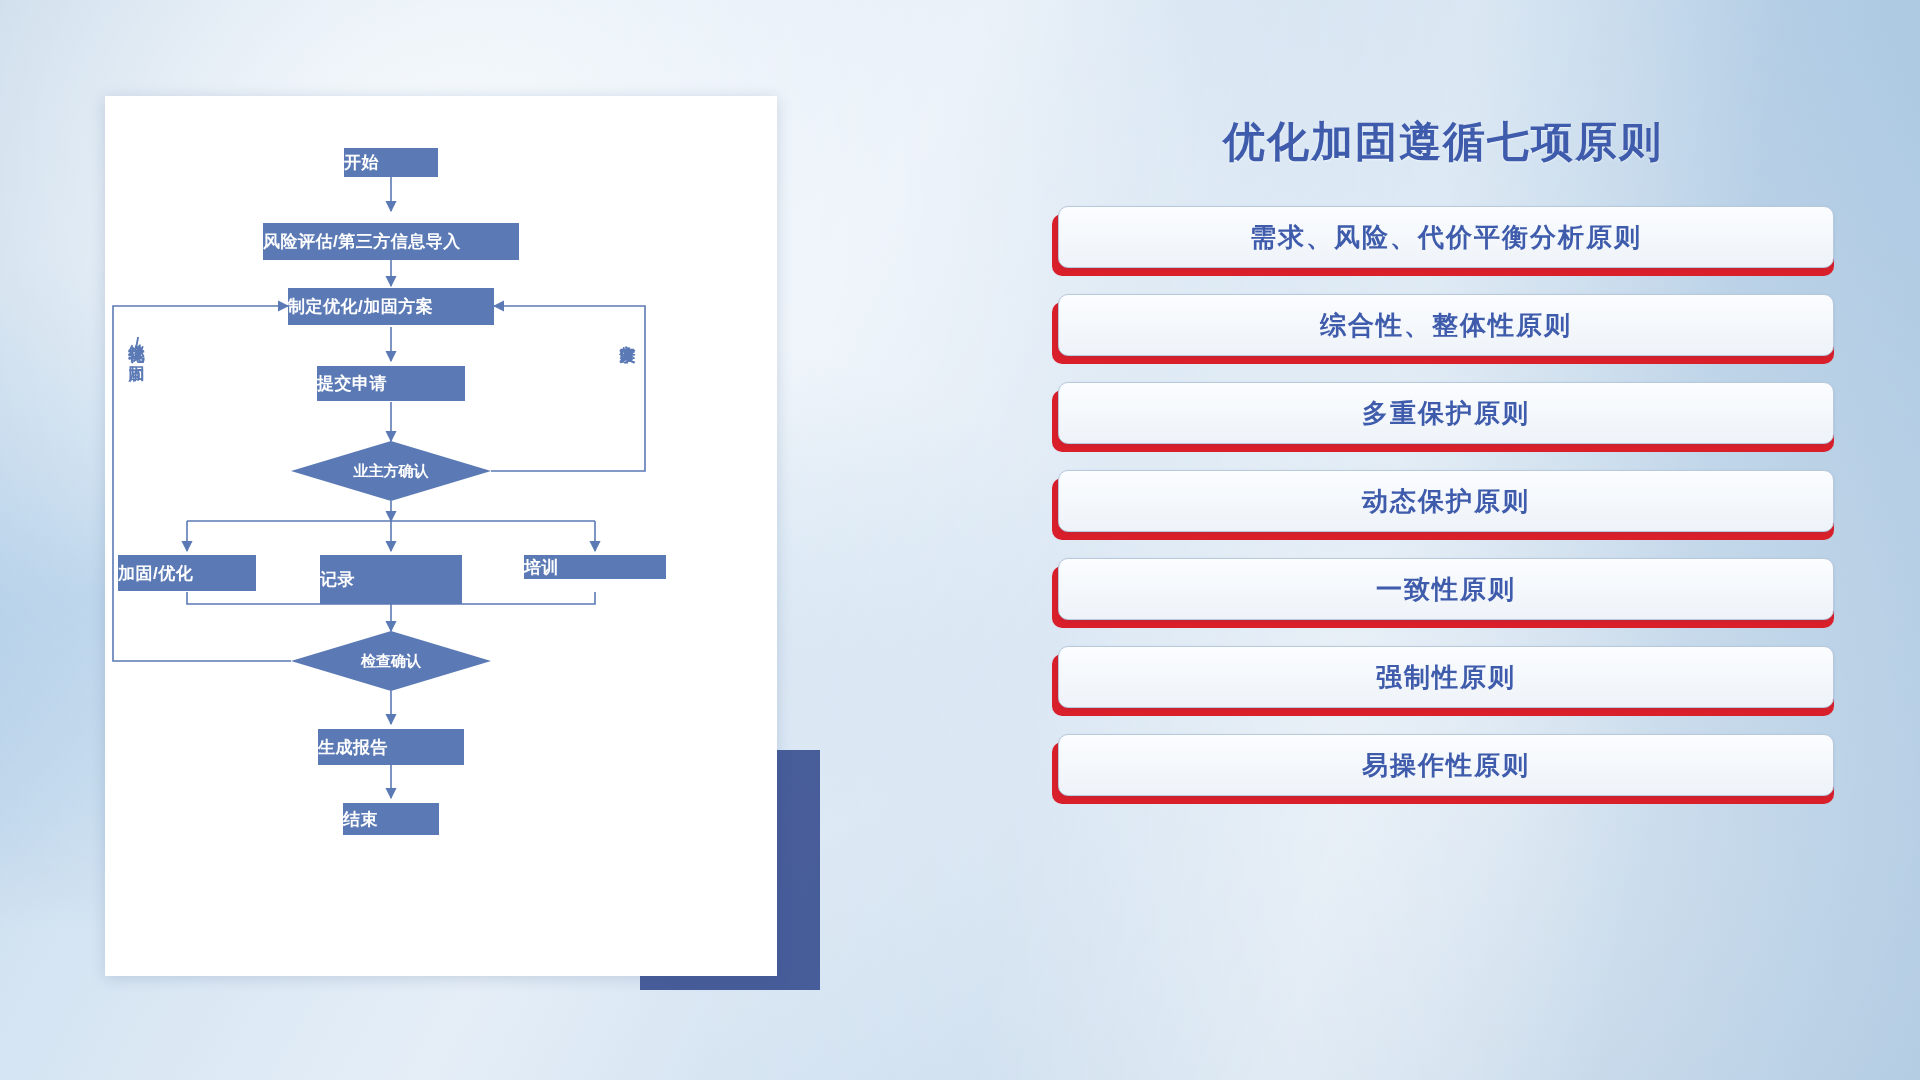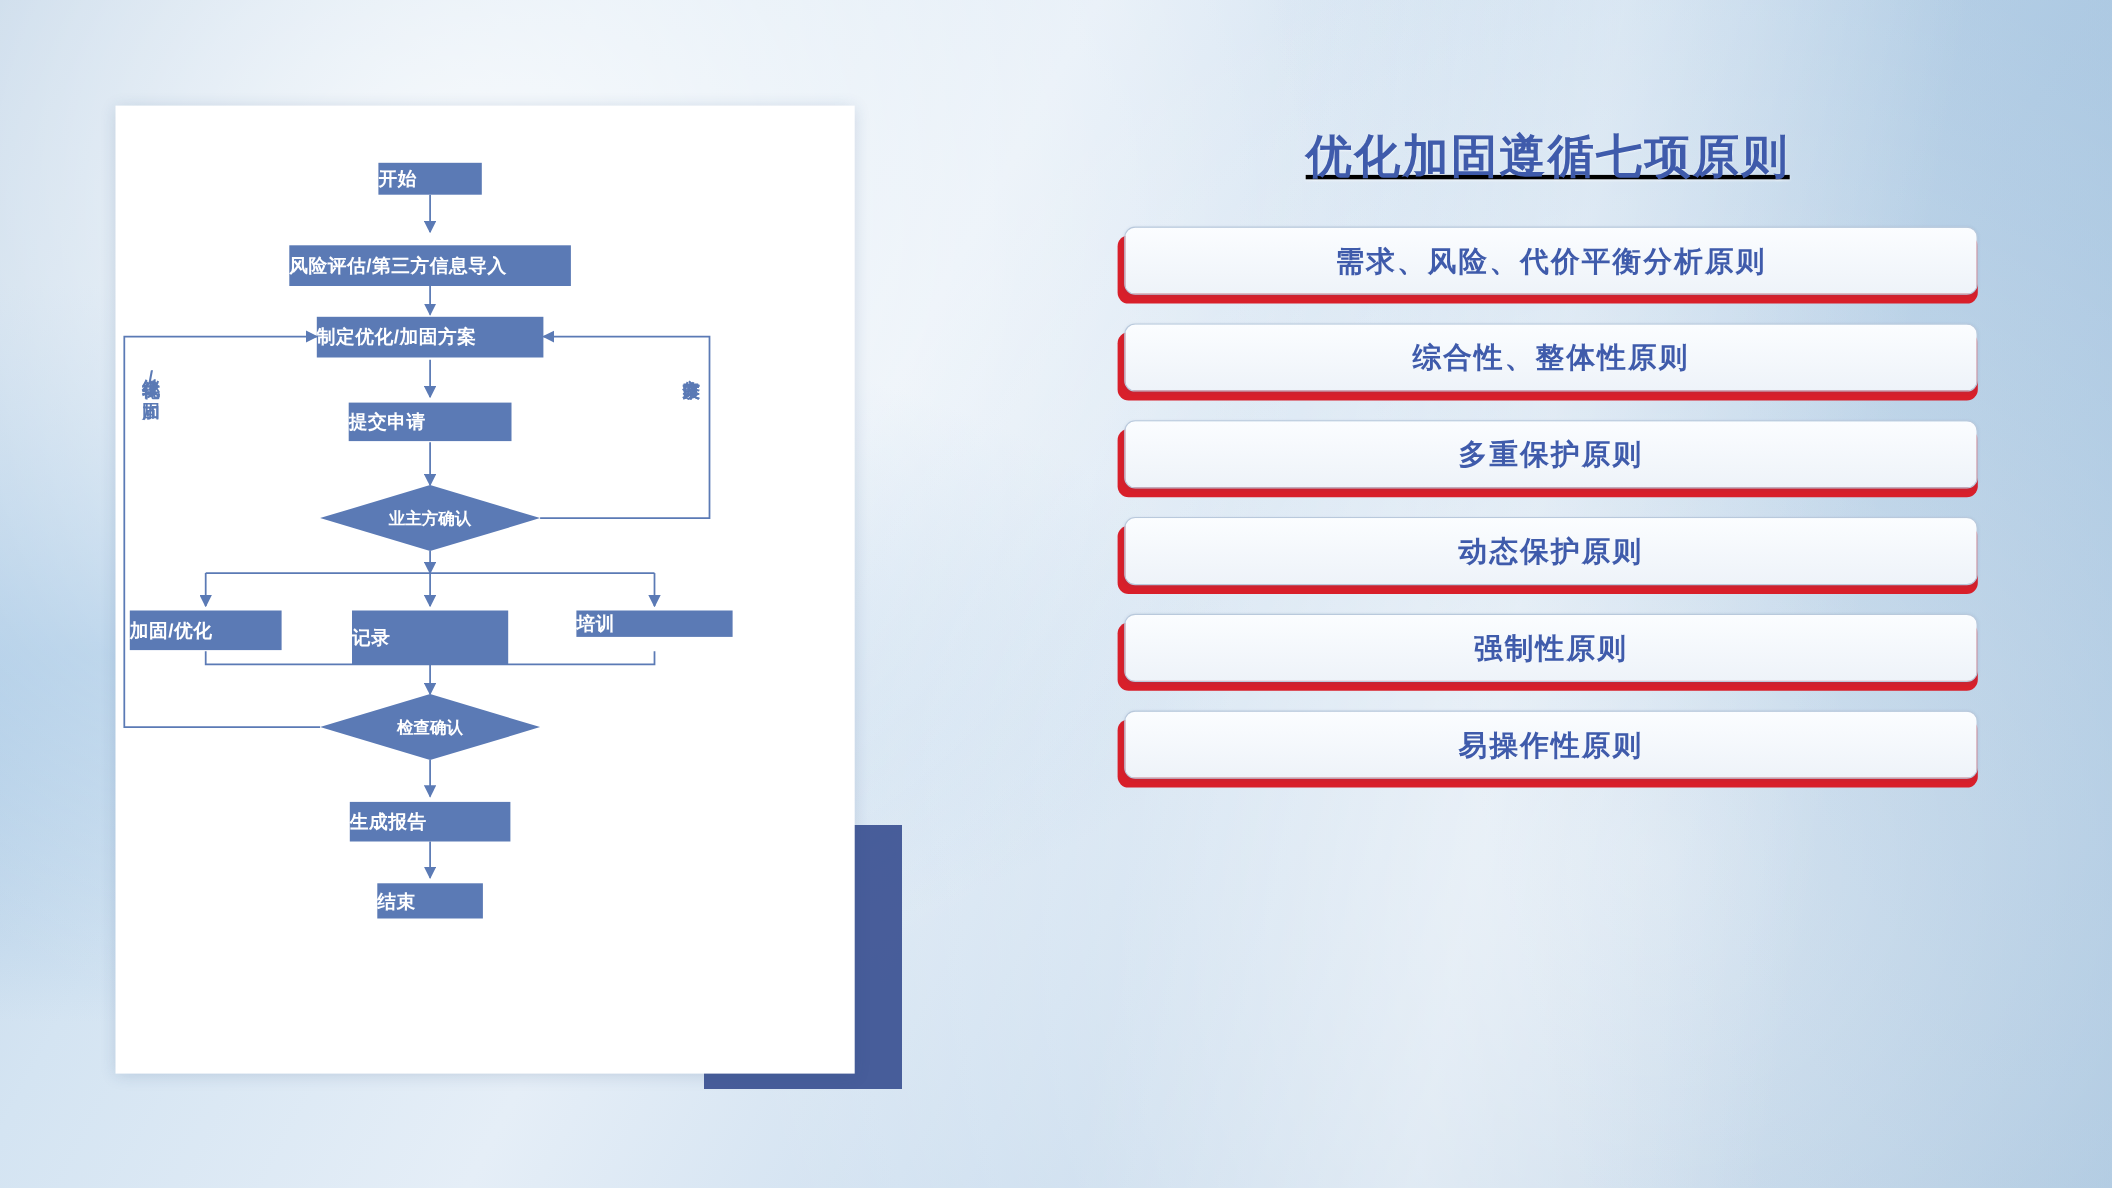--- a/index.html
+++ b/index.html
@@ -88,25 +88,24 @@
     font-weight: bold;
     writing-mode: vertical-rl;
     text-orientation: upright;
     letter-spacing: 1px;
     line-height: 1.15;
   }
 
   
   #right-panel {
     position: absolute;
-    left: 992px;
+    left: 1028px;
     top: 96px;
     width: 830px;
     height: 890px;
-    text-decoration: underline;
   }
   #right-title {
     color: #3f5bab;
     font-size: 42px;
     font-weight: bold;
     text-align: center;
     letter-spacing: 2px;
     margin-top: 18px;
     margin-bottom: 36px;
     text-shadow: 0 1px 2px rgba(255,255,255,0.6);
@@ -277,20 +276,24 @@
   <div class="principle">
     <div class="accent"></div>
     <div class="plate">多重保护原则</div>
   </div>
 
   <div class="principle">
     <div class="accent"></div>
     <div class="plate">动态保护原则</div>
   </div>
 
+  <div class="principle">
+    <div class="accent"></div>
+    <div class="plate">一致性原则</div>
+  </div>
 
   <div class="principle">
     <div class="accent"></div>
     <div class="plate">强制性原则</div>
   </div>
 
   <div class="principle">
     <div class="accent"></div>
     <div class="plate">易操作性原则</div>
   </div>

